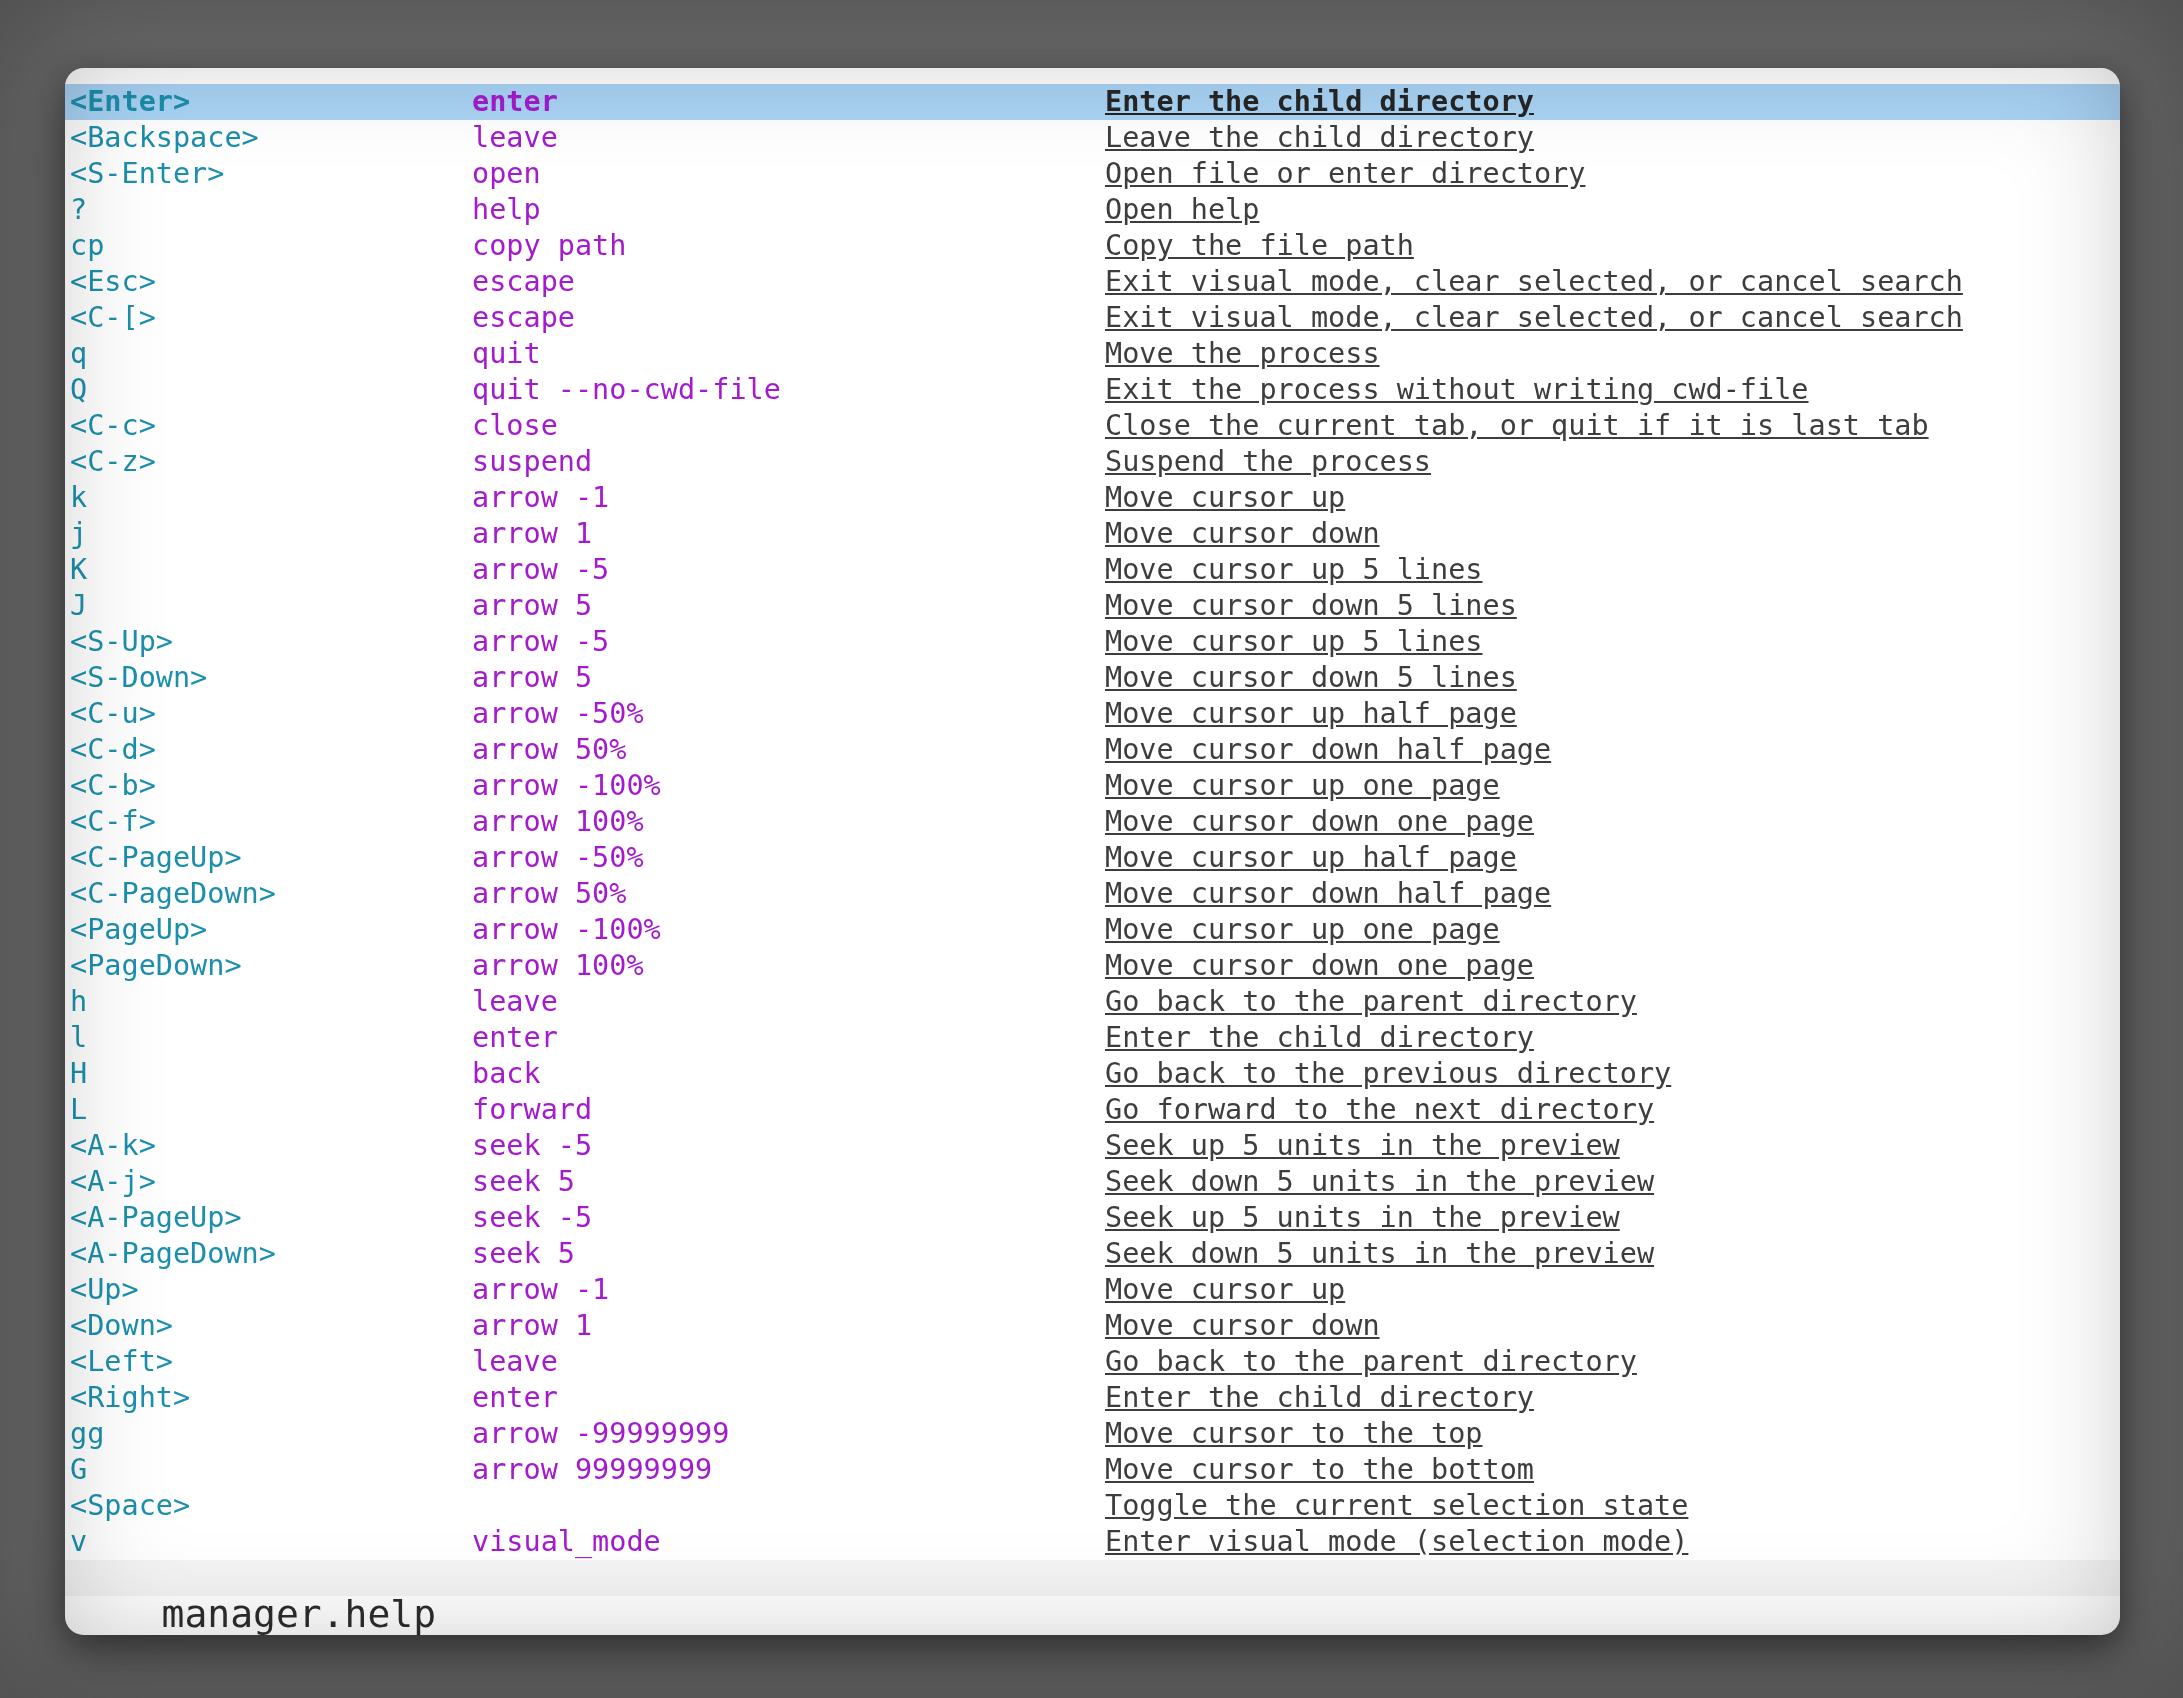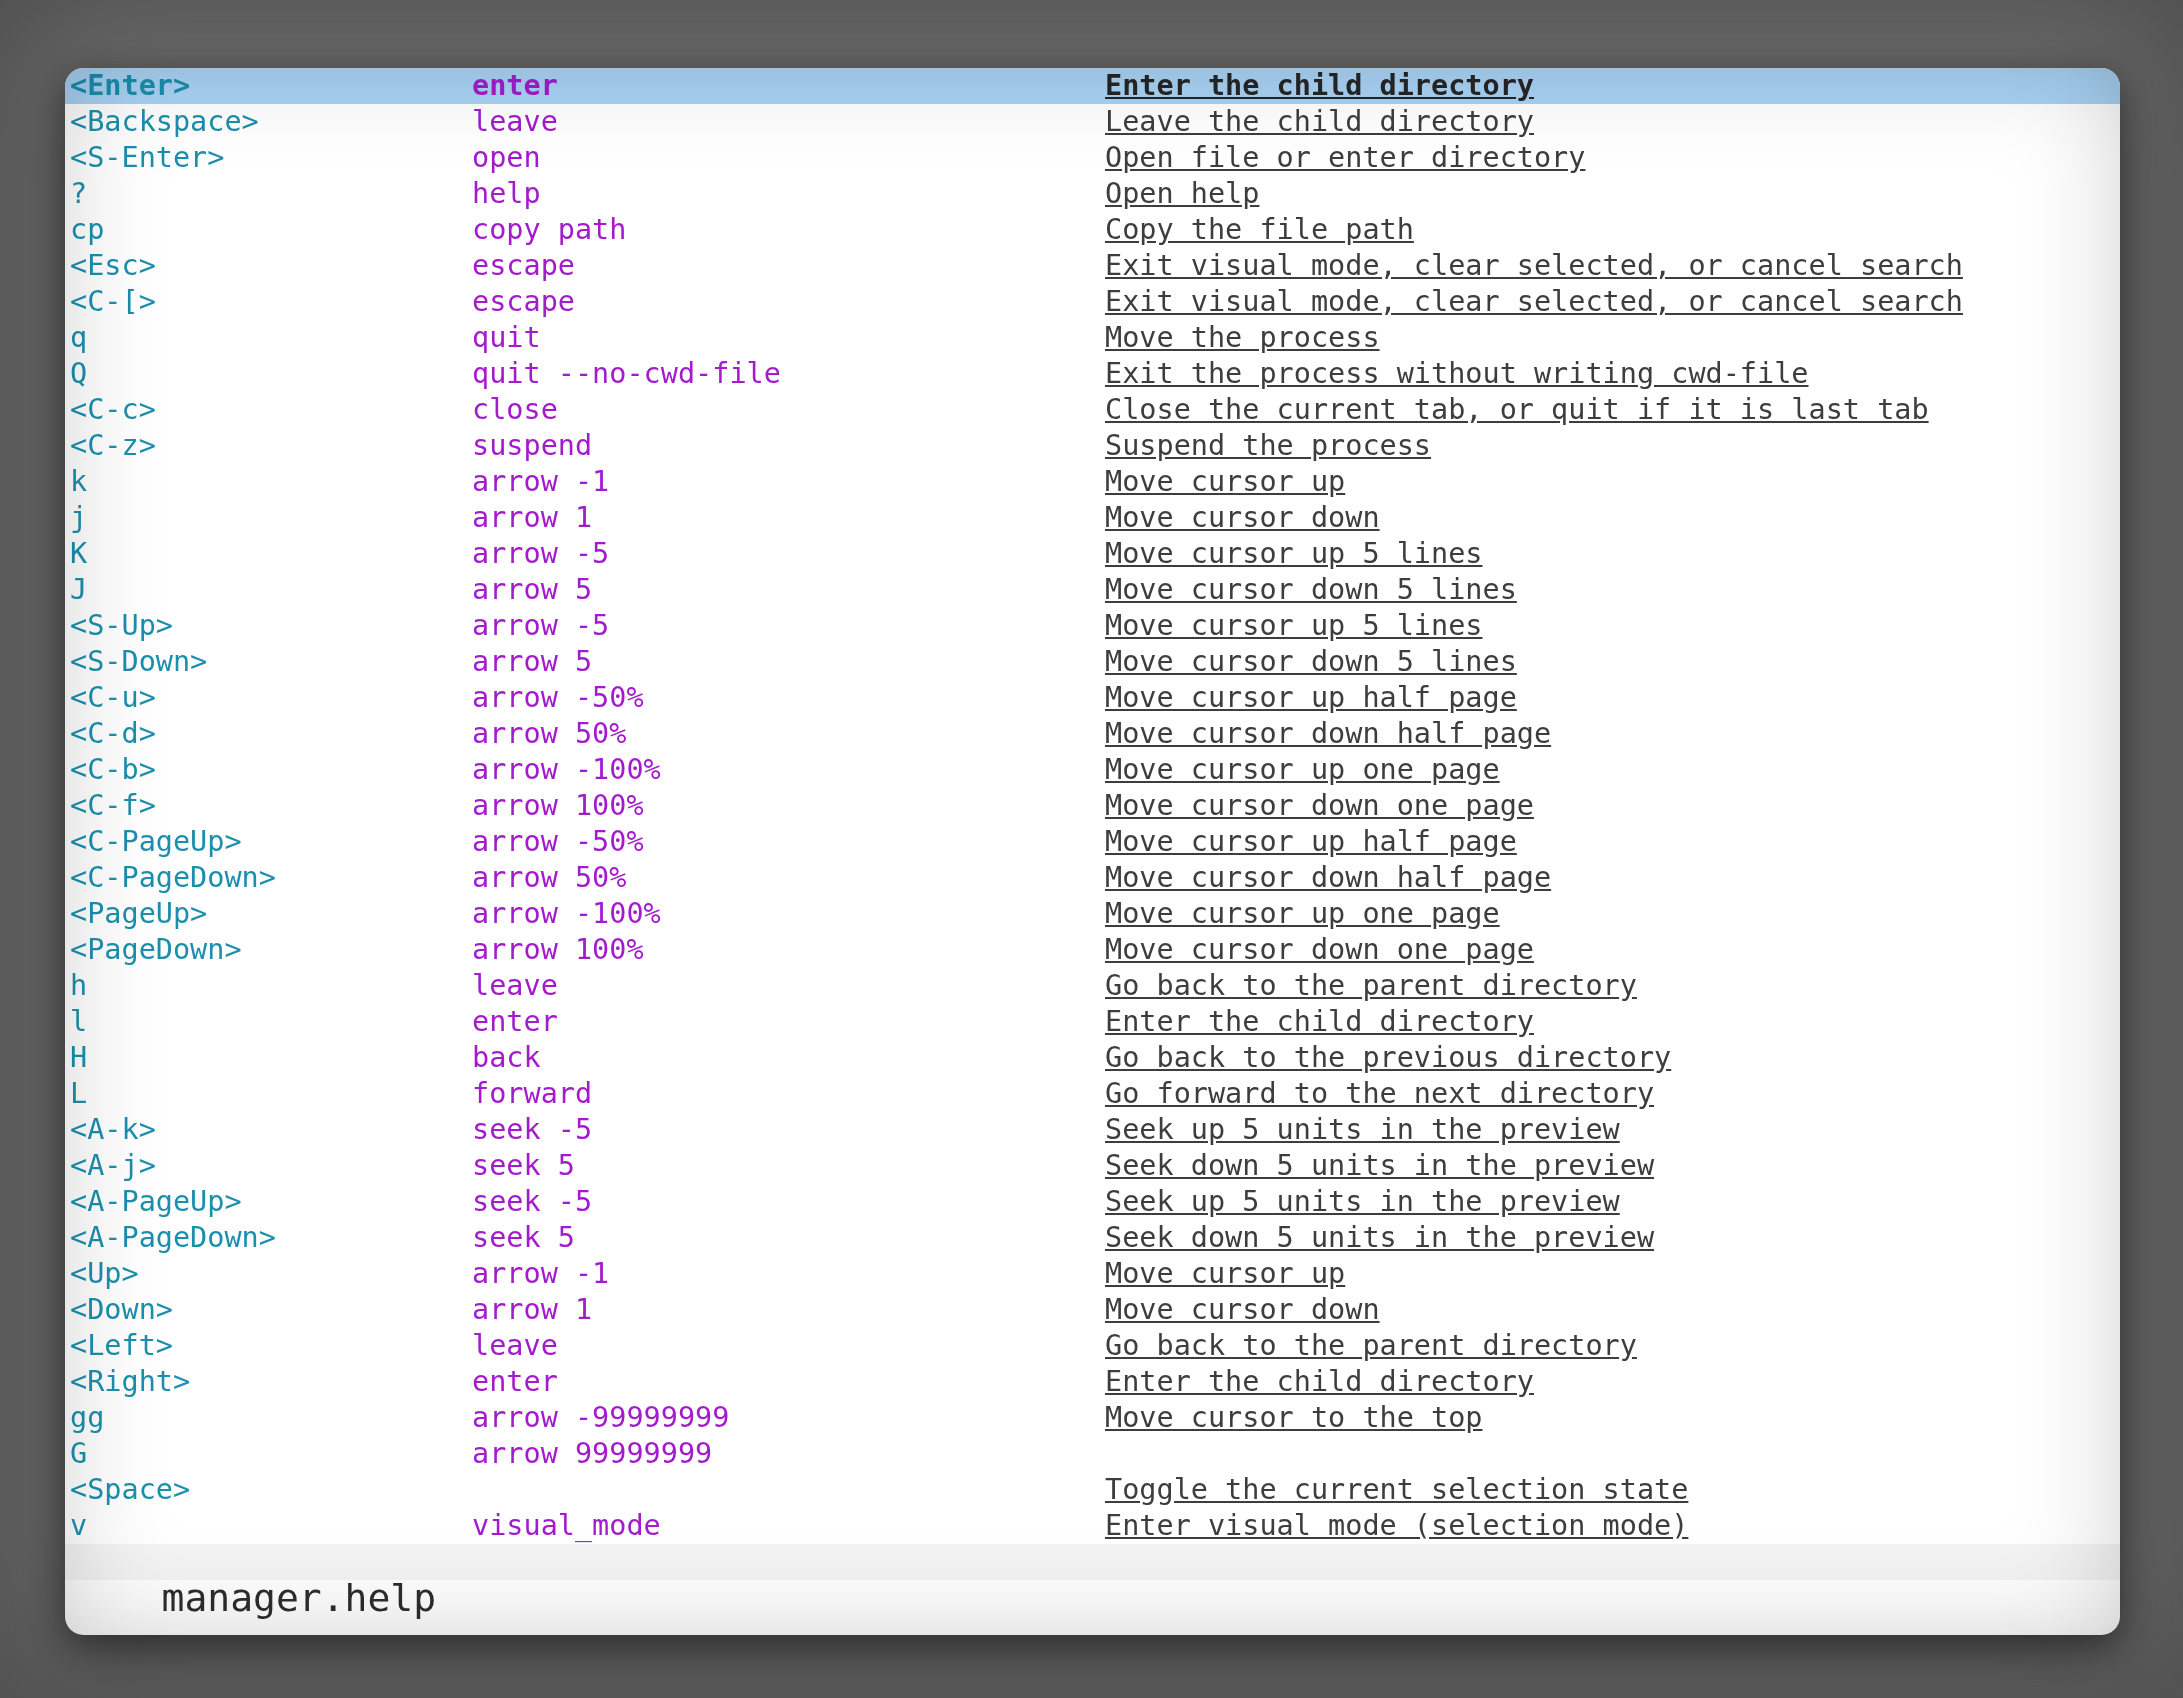--- a/index.html
+++ b/index.html
@@ -24,20 +24,21 @@
     position: absolute;
     left: 65px;
     top: 68px;
     width: 2055px;
     height: 1567px;
     background: #ffffff;
     border-radius: 18.5px;
     box-shadow: 0 10px 34px rgba(0,0,0,0.42), 0 25px 76px rgba(0,0,0,0.30);
     overflow: hidden;
     box-sizing: border-box;
+    padding-top: 16px;
     z-index: 1;
   }
 
   .row {
     position: relative;
     height: 36px;
     line-height: 36px;
     font-size: 28.5px;
     white-space: pre;
   }
@@ -97,21 +98,21 @@
       <div class="row"><span class="col col-key">L</span><span class="col col-cmd">forward</span><span class="col col-desc">Go forward to the next directory</span></div>
       <div class="row"><span class="col col-key">&lt;A-k&gt;</span><span class="col col-cmd">seek -5</span><span class="col col-desc">Seek up 5 units in the preview</span></div>
       <div class="row"><span class="col col-key">&lt;A-j&gt;</span><span class="col col-cmd">seek 5</span><span class="col col-desc">Seek down 5 units in the preview</span></div>
       <div class="row"><span class="col col-key">&lt;A-PageUp&gt;</span><span class="col col-cmd">seek -5</span><span class="col col-desc">Seek up 5 units in the preview</span></div>
       <div class="row"><span class="col col-key">&lt;A-PageDown&gt;</span><span class="col col-cmd">seek 5</span><span class="col col-desc">Seek down 5 units in the preview</span></div>
       <div class="row"><span class="col col-key">&lt;Up&gt;</span><span class="col col-cmd">arrow -1</span><span class="col col-desc">Move cursor up</span></div>
       <div class="row"><span class="col col-key">&lt;Down&gt;</span><span class="col col-cmd">arrow 1</span><span class="col col-desc">Move cursor down</span></div>
       <div class="row"><span class="col col-key">&lt;Left&gt;</span><span class="col col-cmd">leave</span><span class="col col-desc">Go back to the parent directory</span></div>
       <div class="row"><span class="col col-key">&lt;Right&gt;</span><span class="col col-cmd">enter</span><span class="col col-desc">Enter the child directory</span></div>
       <div class="row"><span class="col col-key">gg</span><span class="col col-cmd">arrow -99999999</span><span class="col col-desc">Move cursor to the top</span></div>
-      <div class="row"><span class="col col-key">G</span><span class="col col-cmd">arrow 99999999</span></div>
+      <div class="row"><span class="col col-key">G</span><span class="col col-cmd">arrow 99999999</span><span class="col col-desc">Move cursor to the bottom</span></div>
       <div class="row"><span class="col col-key">&lt;Space&gt;</span><span class="col col-desc">Toggle the current selection state</span></div>
       <div class="row"><span class="col col-key">v</span><span class="col col-cmd">visual_mode</span><span class="col col-desc">Enter visual mode (selection mode)</span></div>
     </div>
   <div class="status-bar">
     <span>manager.help</span>
   </div>
 </div>
 
 <div class="vignette"></div>
 

